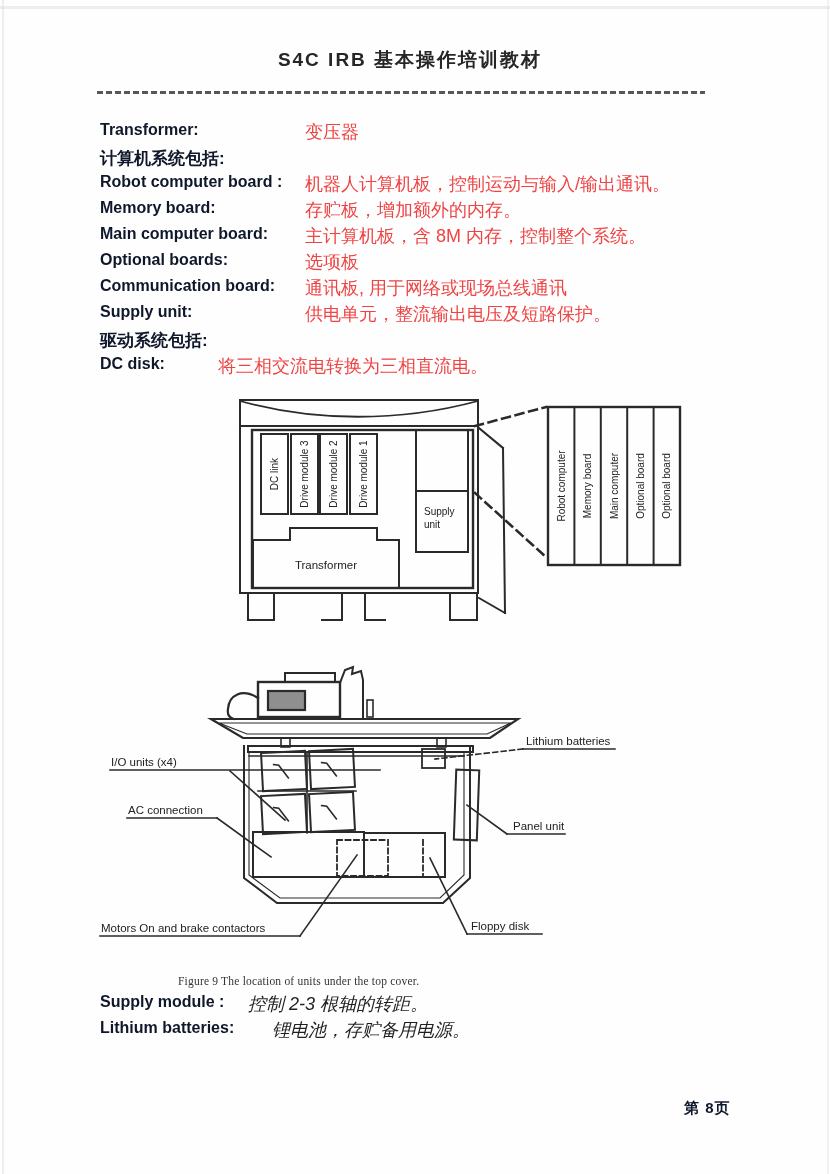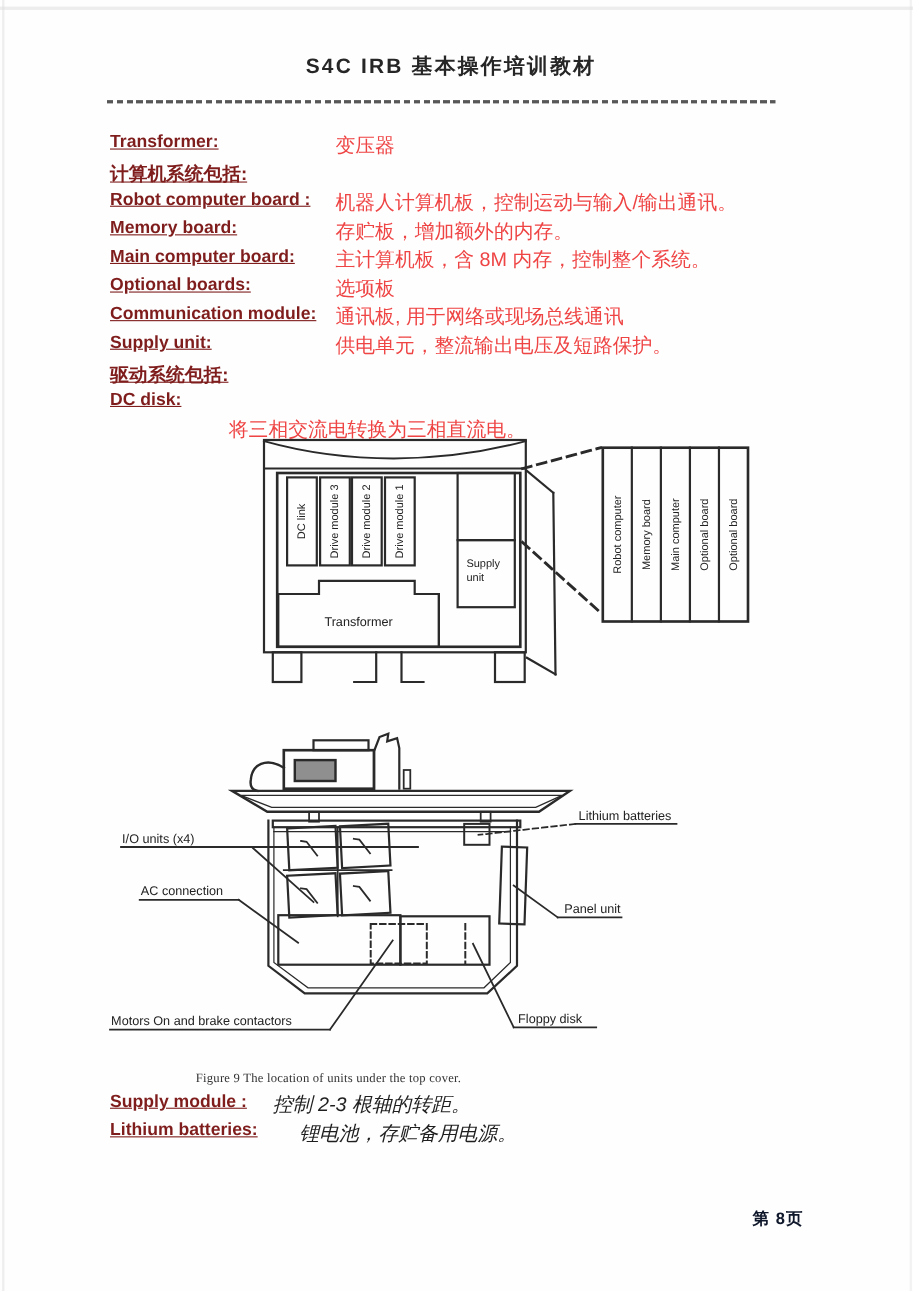--- a/index.html
+++ b/index.html
@@ -19,24 +19,24 @@
     text-align:center; font-size:19px; font-weight:600;
     letter-spacing:2px; color:#262626;padding-left:36px;
   }
   #divider {
     position:absolute; left:97px; top:91px; width:608px; height:3px;
     background:repeating-linear-gradient(90deg,#3a3a3a 0 6px,transparent 6px 9px);
     opacity:.85;
   }
 
   .glossary-row { position:absolute; left:100px; white-space:nowrap; }
-  .term { font-weight:bold; font-size:16px; color:#7f1d1d; display:inline-block;text-decoration:underline; }
+  .term { font-weight:bold; font-size:16px; color:#0f172a; display:inline-block; }
   .term.cjk { font-weight:600; font-size:17px; }
   .desc { position:absolute; left:205px; top:-1px; font-size:18px; font-weight:500; color:#ef4444; }
-  .desc.near { left:108px;margin-top:24px; }
+  .desc.near { left:118px; }
 
   svg text { font-family:"Liberation Sans", sans-serif; fill:#222; }
 
   #figure-caption {
     position:absolute; left:178px; top:975px;
     font-family:"Liberation Serif", serif; 
     font-size:11.5px; color:#333; letter-spacing:.2px;
   }
   .bottom-row { position:absolute; left:100px; white-space:nowrap; }
   .bottom-row .desc2 { position:absolute; top:-1px; font-size:18px; font-weight:500;font-style:italic; }
@@ -72,21 +72,21 @@
 </div>
 <div class="glossary-row" style="top:225px">
   <span class="term">Main computer board:</span>
   <span class="desc">主计算机板，含 8M 内存，控制整个系统。</span>
 </div>
 <div class="glossary-row" style="top:251px">
   <span class="term">Optional boards:</span>
   <span class="desc">选项板</span>
 </div>
 <div class="glossary-row" style="top:277px">
-  <span class="term">Communication module:</span>
+  <span class="term">Communication board:</span>
   <span class="desc">通讯板, 用于网络或现场总线通讯</span>
 </div>
 <div class="glossary-row" style="top:303px">
   <span class="term">Supply unit:</span>
   <span class="desc">供电单元，整流输出电压及短路保护。</span>
 </div>
 <div class="glossary-row" style="top:329px">
   <span class="term cjk">驱动系统包括:</span>
 </div>
 <div class="glossary-row" style="top:355px">

